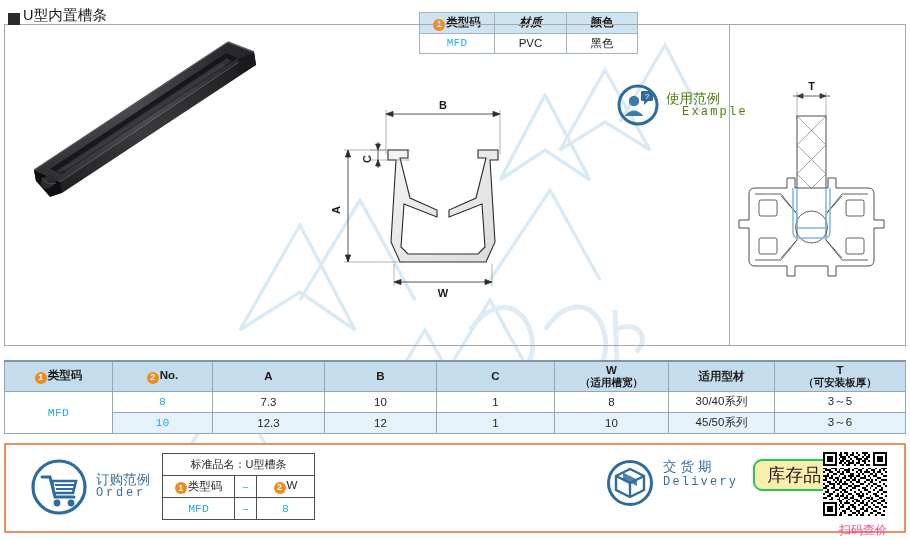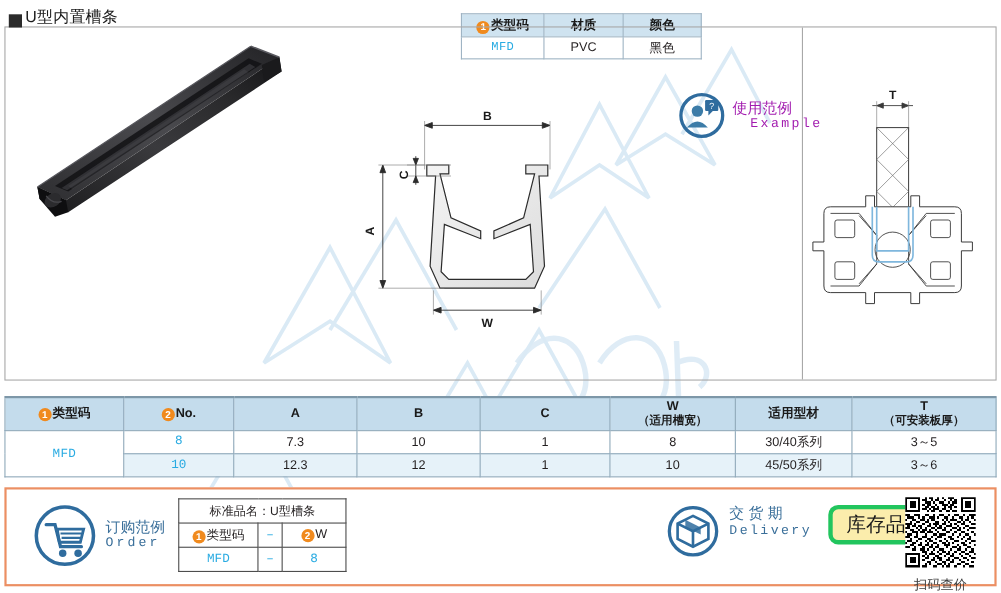--- a/index.html
+++ b/index.html
@@ -35,21 +35,21 @@
   }
   .top-table th, .top-table td {
     border: 1px solid #9fb4c4;
     text-align: center;
     padding: 2px 0;
     height: 19px;
   }
   .top-table th { background: #cfe3f0; font-weight: bold; color:#1a1a1a; }
   .top-table td { background: #ffffff; }
   .c-code { color: #29abe2; font-family: "Liberation Mono", monospace; font-size: 11px; letter-spacing:.3px;}
-  .col-w1 { width: 75px; } .col-w2 { width: 72px; } .col-w3 { width: 71px; }
+  .col-w1 { width: 75px; } .col-w2 { width: 72px; font-style: italic; } .col-w3 { width: 71px; }
 
   .badge-num {
     display: inline-flex; align-items: center; justify-content: center;
     width: 12px; height: 12px; border-radius: 50%;
     background: #f08a1e; color: #fff; font-size: 9px;
     font-weight: bold; line-height: 1; margin-right: 1px;
     vertical-align: -1px;
   }
 
   
@@ -69,21 +69,21 @@
   .photo { position: absolute; left: 22px; top: 30px; z-index: 2; }
 
   
   .xsection { position: absolute; left: 318px; top: 92px; z-index: 2; }
 
   
   .example-block {
     position: absolute; left: 617px; top: 84px;
     display: flex; align-items: center; gap: 7px; z-index: 3;
   }
-  .example-text { line-height: 1.12; color: #a21caf; }
+  .example-text { line-height: 1.12; color: #4d7c0f; }
   .example-cn { font-size: 13.5px; }
   .example-en { font-size: 12px; letter-spacing: 2.2px; font-family: "Liberation Mono", monospace; margin-left: 16px; }
 
   
   .appdrawing { position: absolute; left: 735px; top: 74px; z-index: 2; }
 
   
   .spec-table {
     position: absolute; left: 4px; top: 360px;
     width: 902px;
@@ -134,25 +134,25 @@
   .order-table th { font-size: 11px; }
 
   .delivery-block {
     position: absolute; left: 600px; top: 14px;
     display: flex; align-items: flex-start; gap: 9px;
   }
   .delivery-text { line-height: 1.18; color: #3a6f9a; }
   .delivery-cn { font-size: 13.5px; letter-spacing: 4px; }
   .delivery-en { font-size: 12px; letter-spacing: 2.2px; font-family: "Liberation Mono", monospace; }
   .stock-badge {
-    border: 4px solid #22c55e; background: #fbedac; border-radius: 9px;
+    border: 2px solid #22c55e; background: #fbedac; border-radius: 9px;
     padding: 2px 12px; font-size: 18px; color: #1a1a1a; margin-left: 6px;
   }
   .qr-block { position: absolute; left: 817px; top: 7px; text-align: center; }
-  .qr-label { font-size: 12px; margin-top: 2px; color:#404040; }
+  .qr-label { font-size: 12px; margin-top: 2px; color:#ec4899;text-align:right; }
 </style>
 </head>
 <body>
 
 <svg class="watermark" viewBox="0 0 910 539">
   <g fill="none" stroke="#d9e9f5" stroke-width="3.4" opacity="0.95">
     <path d="M500 180 L545 95 L590 180 L545 150 Z"></path>
     <path d="M560 150 L605 70 L650 150 L605 122 Z"></path>
     <path d="M620 122 L665 45 L700 112"></path>
     <path d="M240 330 L300 225 L355 330 L300 292 Z"></path>

